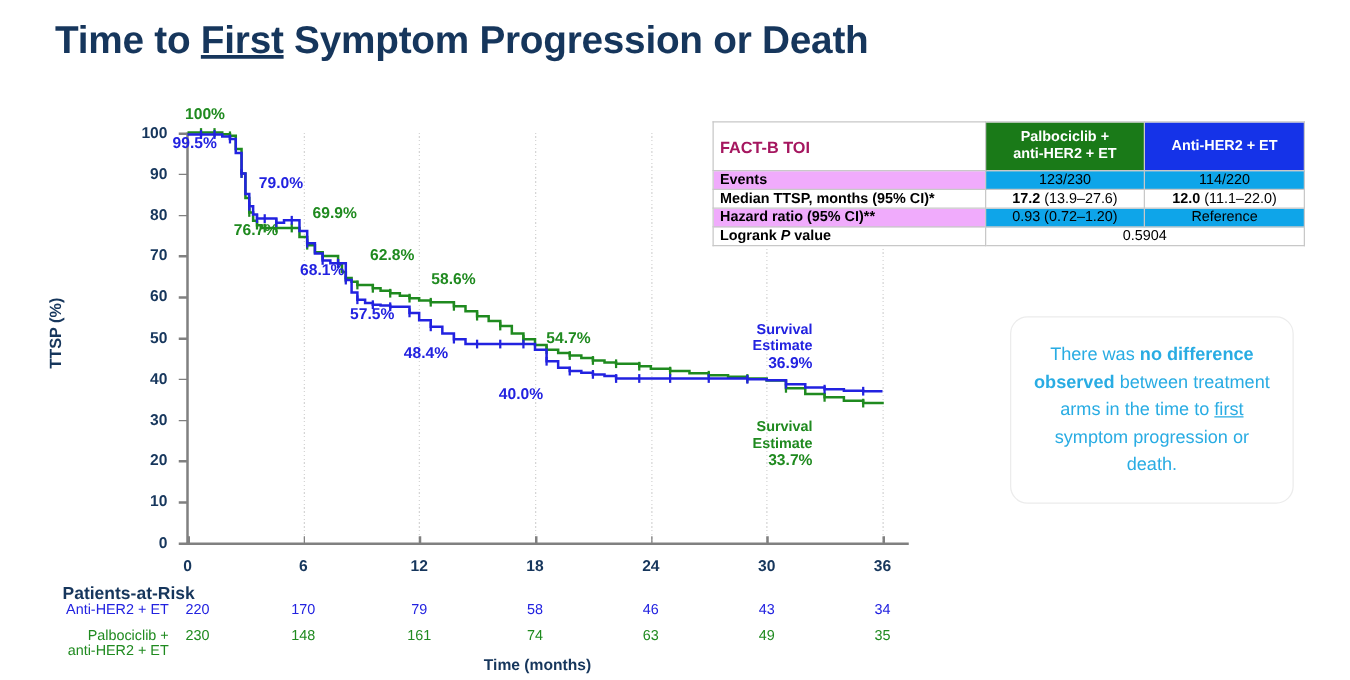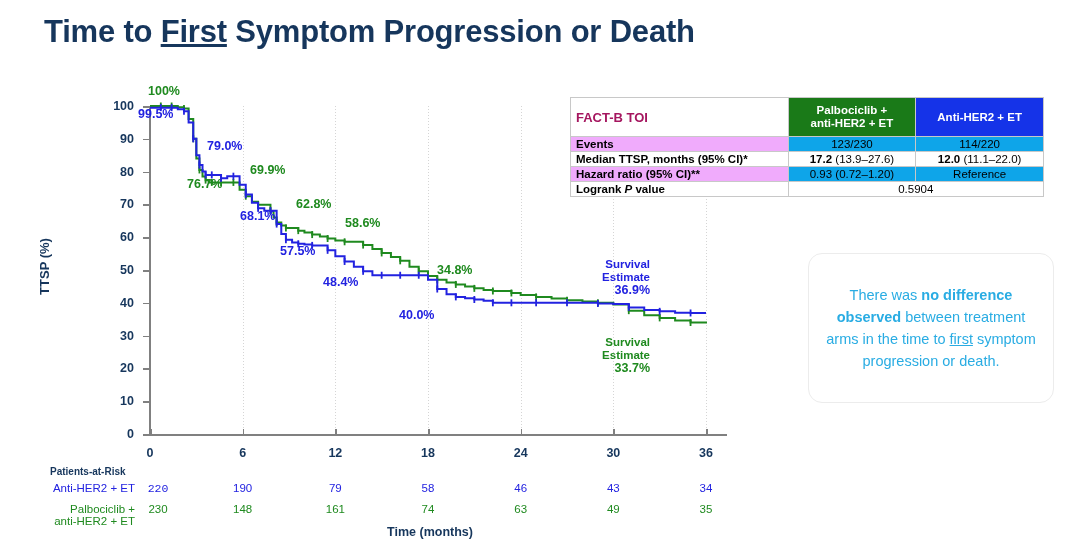--- a/index.html
+++ b/index.html
@@ -49,21 +49,21 @@
   .pct{position:absolute;font-size:12.5px;font-weight:bold;white-space:nowrap;}
   .pct.g{color:#1f8a1f;}
   .pct.b{color:#2222e0;}
   .surv{position:absolute;font-size:11.5px;font-weight:bold;line-height:13px;
         text-align:right;white-space:nowrap;}
   .surv.b{color:#2222e0;}
   .surv.g{color:#1f8a1f;}
 
   
   #risk{position:absolute;left:0;top:466px;width:760px;height:70px;}
-  #risk-title{position:absolute;left:50px;top:0;font-size:10px;font-weight:bold;color:#16365c;}
+  #risk-title{position:absolute;left:50px;top:0;font-size:14px;font-weight:bold;color:#16365c;}
   .risk-row{position:absolute;left:0;width:760px;height:16px;}
   .risk-label{position:absolute;width:180px;text-align:right;font-size:11.5px;line-height:12px;}
   .risk-label.b{color:#2222e0;}
   .risk-label.g{color:#1f8a1f;}
   .risk-val{position:absolute;width:40px;text-align:center;font-size:11.5px;}
   .risk-val.b{color:#2222e0;}
   .risk-val.g{color:#1f8a1f;}
 
   
   #results-table{
@@ -77,21 +77,21 @@
   .th-green{background:#1a7a18;color:#ffffff;font-weight:bold;text-align:center;
             font-size:11.5px;line-height:13px;}
   .th-blue{background:#1533e8;color:#ffffff;font-weight:bold;text-align:center;
            font-size:11.5px;line-height:13px;}
   .row-label{font-weight:bold;color:#000000;background:#f0abfc;white-space:nowrap;}
   .cell-val{text-align:center;color:#000000;background:#0ea5e9;white-space:nowrap;}
   tr.alt .row-label,tr.alt .cell-val{background:#ffffff;}
 
   
   #callout{
-    position:absolute;left:808px;top:253px;width:246px;height:150px;
+    position:absolute;left:808px;top:253px;width:227px;height:150px;
     border:1px solid #ececec;border-radius:14px;background:#ffffff;
     display:flex;align-items:center;justify-content:flex-start;
     box-sizing:border-box;padding:8px 14px;
   }
   #callout-text{
     font-size:14.5px;line-height:22px;color:#29ace3;text-align:center;
   }
   #callout-text b{font-weight:bold;}
   #callout-text u{text-decoration:underline;}
 </style>
@@ -235,21 +235,21 @@
         <div class="pct g" style="left: 148px; top: 0px;">100%</div>
         <div class="pct b" style="left: 138px; top: 23px;">99.5%</div>
         <div class="pct b" style="left: 207px; top: 55px;">79.0%</div>
         <div class="pct g" style="left: 187px; top: 93px;">76.7%</div>
         <div class="pct g" style="left: 250px; top: 79px;">69.9%</div>
         <div class="pct b" style="left: 240px; top: 125px;">68.1%</div>
         <div class="pct g" style="left: 296px; top: 113px;">62.8%</div>
         <div class="pct b" style="left: 280px; top: 160px;">57.5%</div>
         <div class="pct g" style="left: 345px; top: 132px;">58.6%</div>
         <div class="pct b" style="left: 323px; top: 191px;">48.4%</div>
-        <div class="pct g" style="left: 437px; top: 179px;">34.8%</div>
+        <div class="pct g" style="left: 437px; top: 179px;">54.7%</div>
         <div class="pct b" style="left: 399px; top: 224px;">40.0%</div>
       </div>
 
     <div class="surv b" style="left:530px;top:174px;width:120px;">
       <span>Survival</span><br>
       <span>Estimate</span><br>
       <span style="font-size:12.5px;margin-left:28px;">36.9%</span>
     </div>
 
     <div class="surv g" style="left:530px;top:252px;width:120px;">
@@ -257,22 +257,22 @@
       <span>Estimate</span><br>
       <span style="font-size:12.5px;">33.7%</span>
     </div>
   </div>
 
   <div id="risk">
     <div id="risk-title">Patients-at-Risk</div>
     <div id="risk-rows">
         <div class="risk-row" style="top: 16px;">
           <div class="risk-label b" style="left: -45px; top: 0px;">Anti-HER2 + ET</div>
-          <div class="risk-val b" style="left: 138px; top: 0px; font-family: Liberation Mono, monospace;">220</div>
-          <div class="risk-val b" style="left: 222.667px; top: 0px;">190</div>
+          <div class="risk-val b" style="left: 138px; top: 0px;">220</div>
+          <div class="risk-val b" style="left: 222.667px; top: 0px;">170</div>
           <div class="risk-val b" style="left: 315.333px; top: 0px;">79</div>
           <div class="risk-val b" style="left: 408px; top: 0px;">58</div>
           <div class="risk-val b" style="left: 500.667px; top: 0px;">46</div>
           <div class="risk-val b" style="left: 593.333px; top: 0px;">43</div>
           <div class="risk-val b" style="left: 686px; top: 0px;">34</div>
         </div>
         <div class="risk-row" style="top: 37px;">
           <div class="risk-label g" style="left: -45px; top: 0px;">Palbociclib +<br>anti-HER2 + ET</div>
           <div class="risk-val g" style="left: 138px; top: 0px;">230</div>
           <div class="risk-val g" style="left: 222.667px; top: 0px;">148</div>

